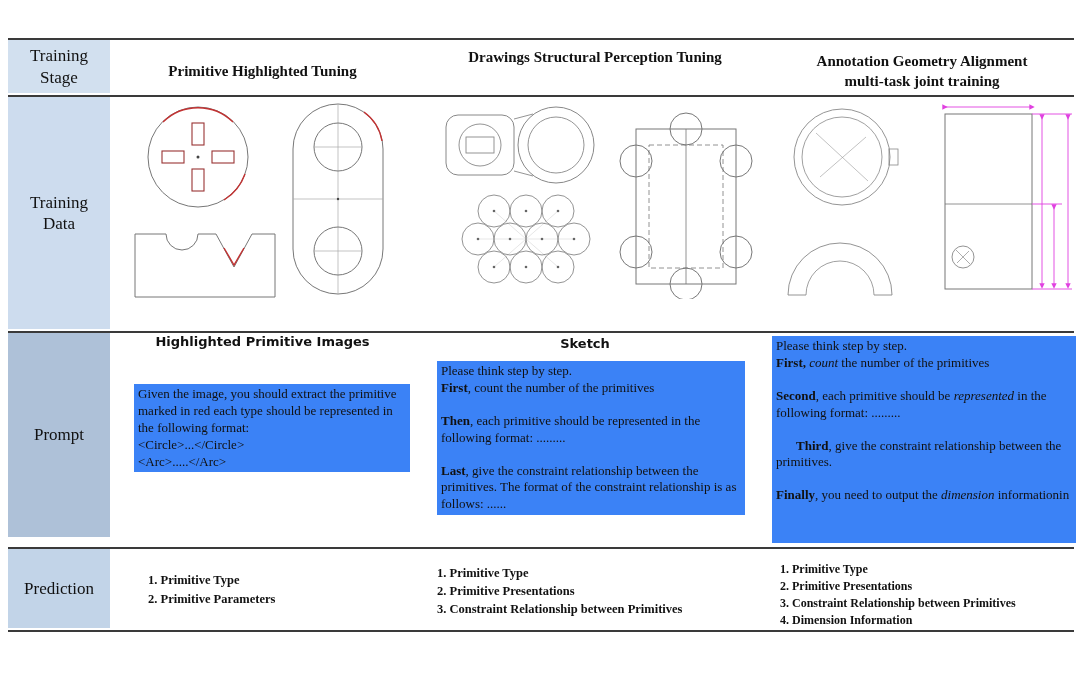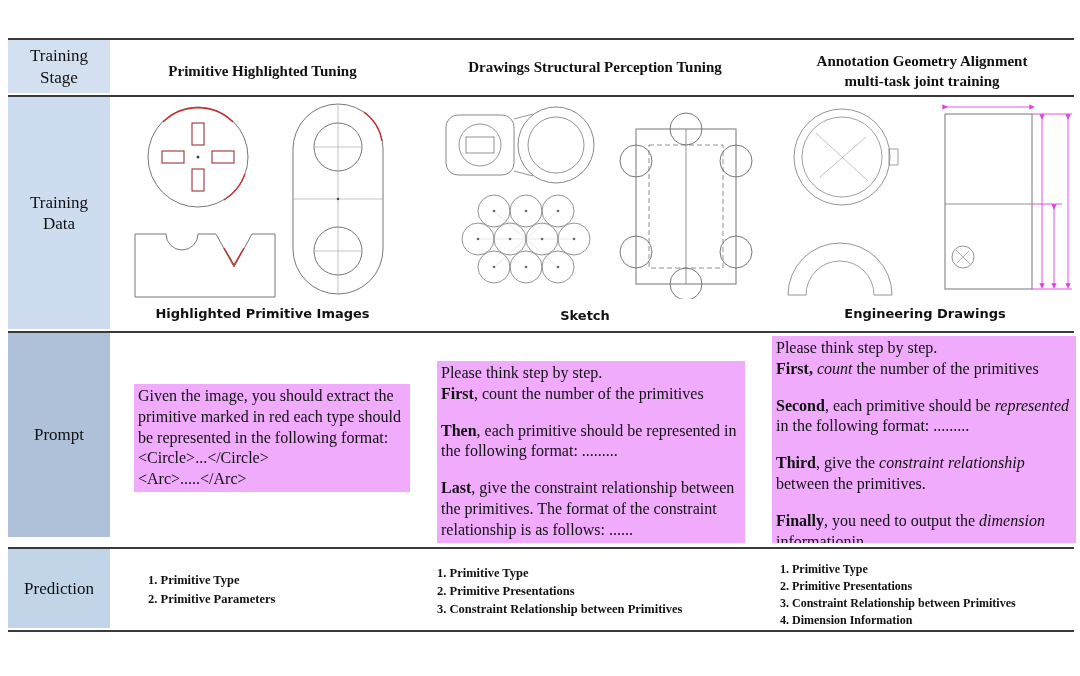--- a/index.html
+++ b/index.html
@@ -2,23 +2,23 @@
 <html><head>
 <meta charset="utf-8">
 <style>
   html,body{margin:0;padding:0;background:#fff;}
   .canvas{position:relative;width:1080px;height:676px;background:#fff;overflow:hidden;
           font-family:"Liberation Serif",serif;color:#111;}
   .hline{position:absolute;left:8px;width:1066px;height:2px;background:#3a3a3a;}
   .rowlabel{position:absolute;left:8px;width:102px;display:flex;align-items:center;justify-content:center;
             text-align:center;font-size:17px;white-space:pre-line;line-height:1.25;}
   .coltitle{position:absolute;font-weight:bold;font-size:15px;text-align:center;white-space:pre-line;line-height:1.3;}
-  .caption{position:absolute;font-family:"DejaVu Sans",sans-serif;font-weight:bold;font-size:13px;text-align:center;}
+  .caption{position:absolute;font-family:"DejaVu Sans",sans-serif;font-weight:bold;font-size:13px;text-align:center;margin-top:28px;}
   .figsvg{position:absolute;}
-  .prompt-block{position:absolute;font-size:16px;line-height:1.3;background:#f0abfc;padding:2px 4px;}
+  .prompt-block{position:absolute;font-size:13px;line-height:1.3;background:#3b82f6;padding:2px 4px;}
   .prompt-block .p{margin:0;}
   .prompt-block .gap{margin-top:16px;}
   .pred{position:absolute;font-weight:bold;font-size:12.5px;line-height:1.55;}
   .pred3{font-size:12px;line-height:1.42;}
 </style>
 </head>
 <body>
 
 <div class="canvas">
 
@@ -29,21 +29,21 @@
   <div class="hline" style="top:630px"></div>
 
   <div class="rowlabel" style="top:40px;height:53px;background:#d2e0ef">Training
 Stage</div>
   <div class="rowlabel" style="top:97px;height:232px;background:#cddcee">Training
 Data</div>
   <div class="rowlabel" style="top:333px;height:204px;background:#aec1d8">Prompt</div>
   <div class="rowlabel" style="top:549px;height:79px;background:#c2d4e8">Prediction</div>
 
   <div class="coltitle" style="left:130px;top:62px;width:265px">Primitive Highlighted Tuning</div>
-  <div class="coltitle" style="left:435px;top:58px;width:320px">Drawings Structural Perception Tuning</div>
+  <div class="coltitle" style="left:435px;top:48px;width:320px">Drawings Structural Perception Tuning</div>
   <div class="coltitle" style="left:772px;top:52px;width:300px">Annotation Geometry Alignment
 multi-task joint training</div>
 
   <svg class="figsvg" style="left:128px;top:99px" width="280" height="200" viewBox="0 0 280 200">
 
     <circle cx="70" cy="58" r="50" fill="none" stroke="#777" stroke-width="1"></circle>
     <path d="M35,23 A50 50 0 0 1 105,23" fill="none" stroke="#c23232" stroke-width="1.4"></path>
     <path d="M117,75 A50 50 0 0 1 96,101" fill="none" stroke="#c23232" stroke-width="1.4"></path>
     <rect x="64" y="24" width="12" height="22" fill="none" stroke="#993333" stroke-width="1.1"></rect>
     <rect x="64" y="70" width="12" height="22" fill="none" stroke="#993333" stroke-width="1.1"></rect>
@@ -164,21 +164,21 @@
     <div class="p"><span>Please think step by step.</span></div>
     <div class="p"><span style="font-weight: bold;">First</span><span>, count the number of the primitives</span></div>
     <div class="p gap"><span style="font-weight: bold;">Then</span><span>, each primitive should be represented in the following format: .........</span></div>
     <div class="p gap"><span style="font-weight: bold;">Last</span><span>, give the constraint relationship between the primitives. The format of the constraint relationship is as follows: ......</span></div>
   </div>
 
   <div class="prompt-block" style="left:772px;top:336px;width:296px;height:203px;overflow:hidden">
     <div class="p"><span>Please think step by step.</span></div>
     <div class="p"><span style="font-weight: bold; margin-top: 37px;">First,</span><span> </span><span style="font-style: italic;">count</span><span> the number of the primitives</span></div>
     <div class="p gap"><span style="font-weight: bold; text-align: right;">Second</span><span>, each primitive should be </span><span style="font-style: italic;">represented</span><span> in the following format: .........</span></div>
-    <div class="p gap"><span style="font-weight: bold;">Third</span><span>, give the </span><span style="font-style: italic; margin-top: 40px;">constraint relationship</span><span> between the primitives.</span></div>
+    <div class="p gap"><span style="font-weight: bold; margin-left: 20px;">Third</span><span>, give the </span><span style=" margin-top: 40px;">constraint relationship</span><span> between the primitives.</span></div>
     <div class="p gap"><span style="font-weight: bold;">Finally</span><span>, you need to output the </span><span style="font-style: italic;">dimension</span><span> informationin</span></div>
   </div>
 
   <div class="pred" style="left:148px;top:571px">
     <div>1. Primitive Type</div>
     <div>2. Primitive Parameters</div>
   </div>
   <div class="pred" style="left:437px;top:564px;line-height:1.45">
     <div>1. Primitive Type</div>
     <div>2. Primitive Presentations</div>

